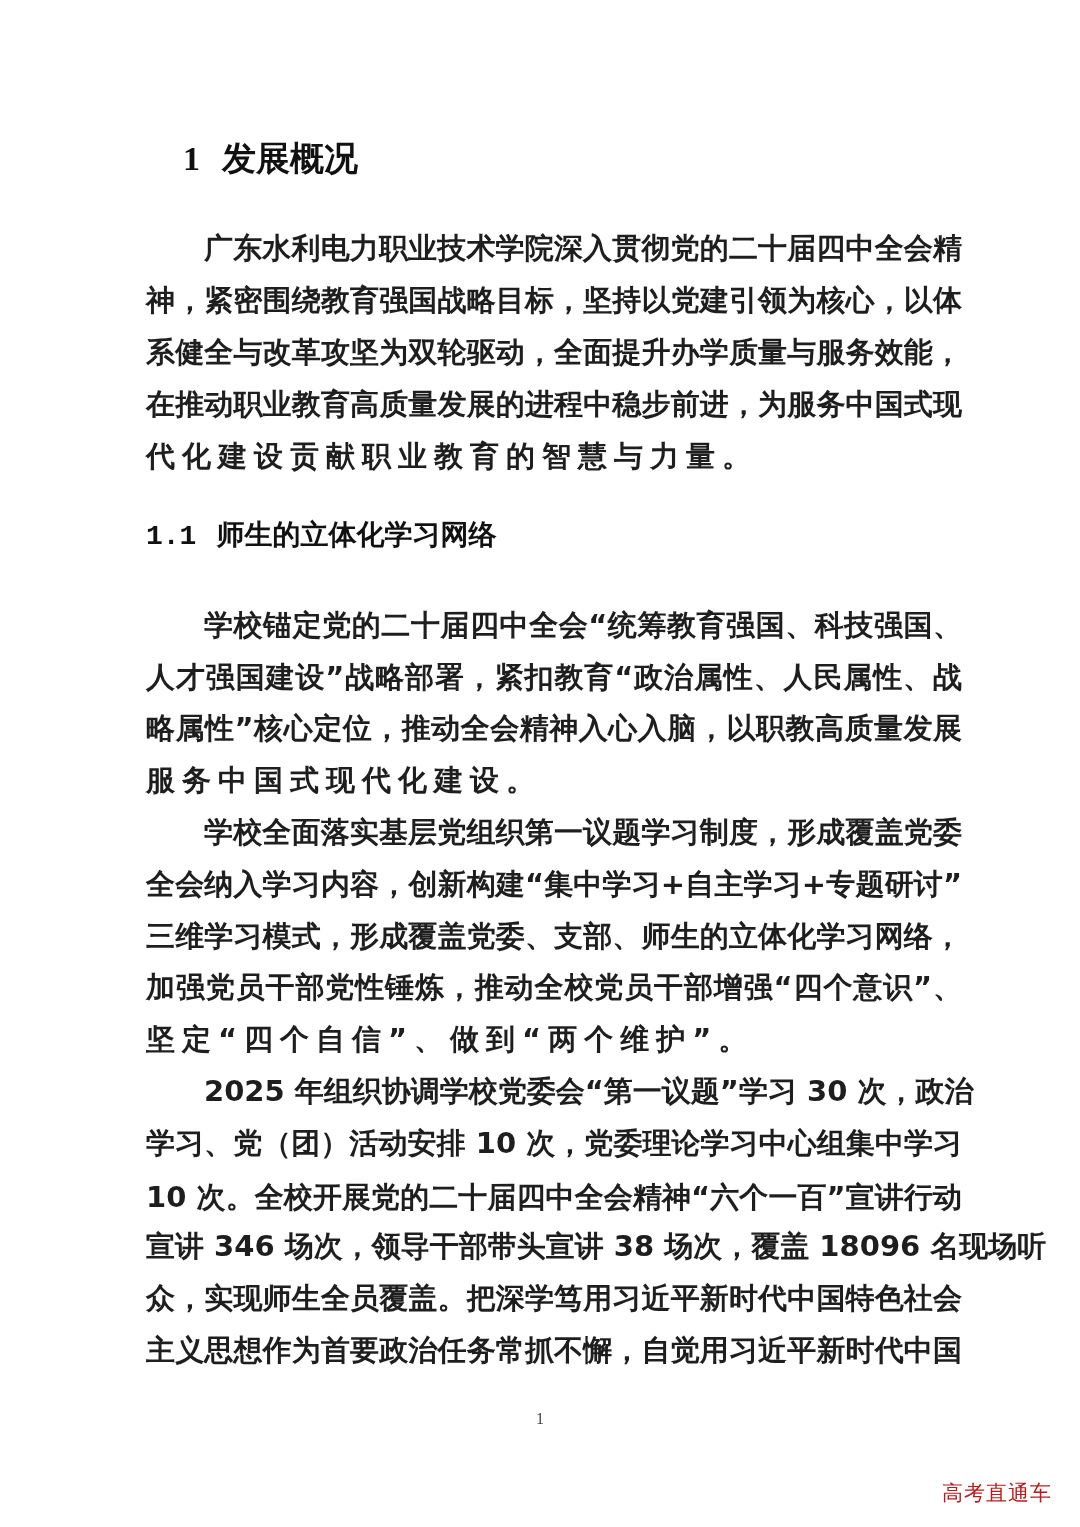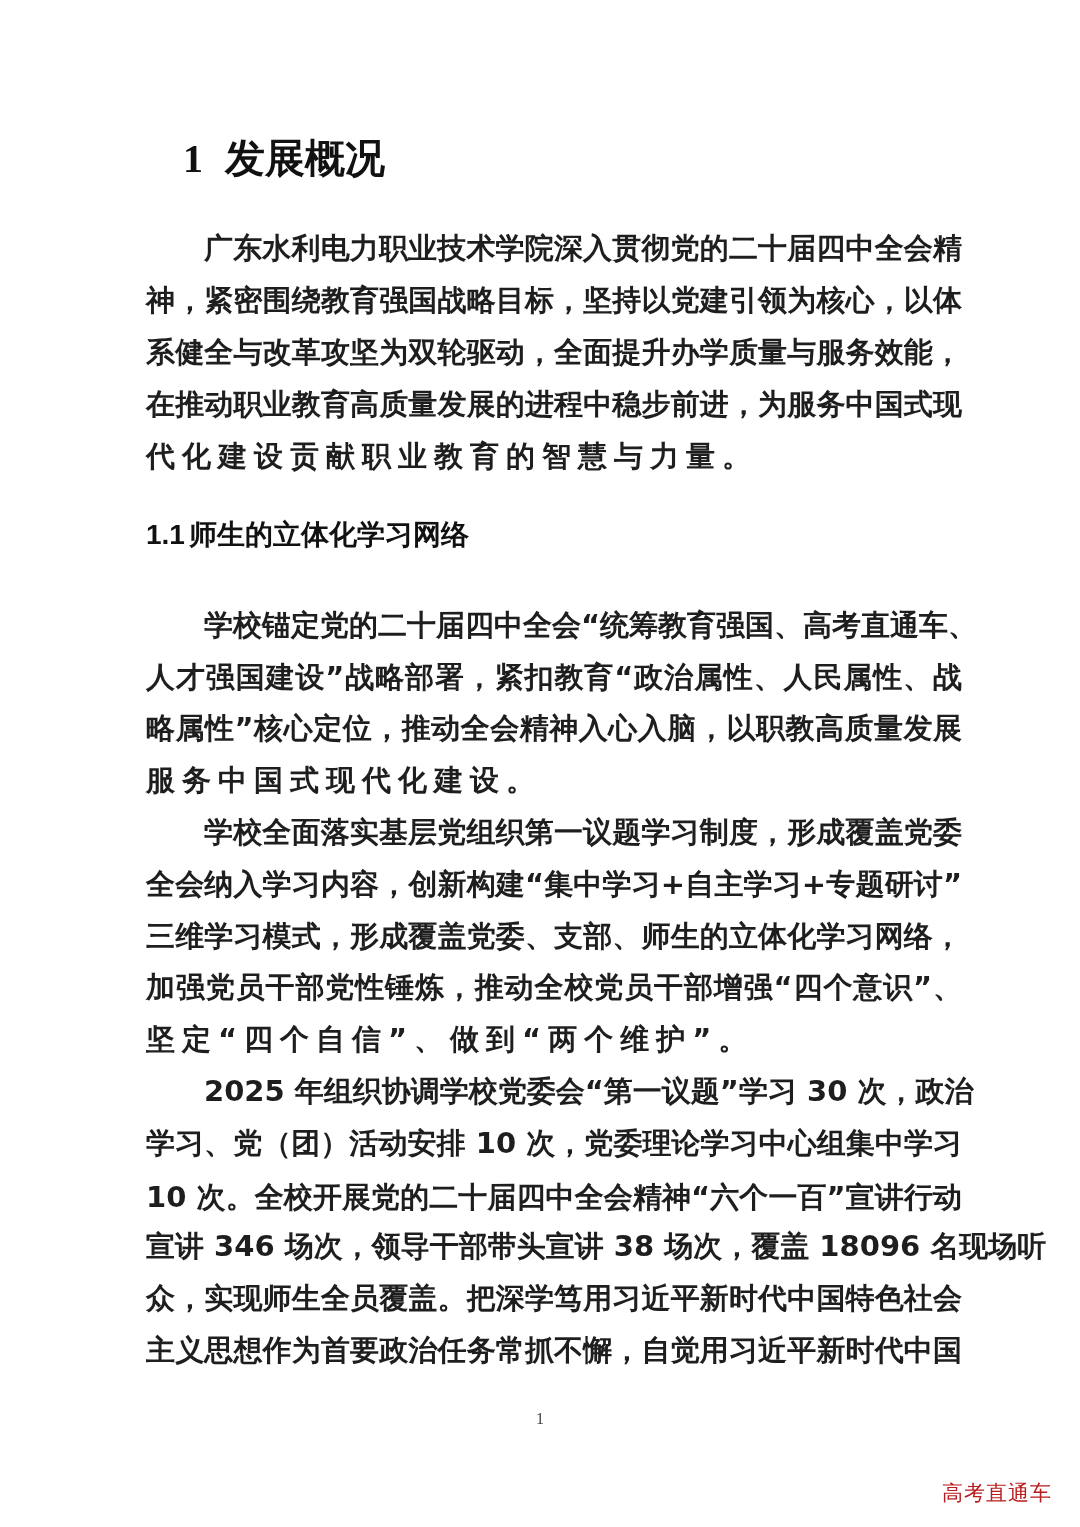--- a/index.html
+++ b/index.html
@@ -18,21 +18,21 @@
     .page {
       position: absolute;
       left: 0; top: 0;
       width: 1080px;
       height: 1527px;
     }
     .h1 {
       position: absolute;
       left: 183px;
       top: 137px;
-      font-size: 40px;
+      font-size: 34px;
       font-weight: bold;
       line-height: 42px;
       white-space: nowrap;
       font-family: "DejaVu Sans", "Liberation Sans", sans-serif;
       color: #111;
     }
     .h1 .num {
       font-family: "Liberation Serif", "DejaVu Serif", serif;
       margin-right: 22px;
     }
@@ -41,22 +41,22 @@
       left: 146px;
       top: 514px;
       font-size: 28px;
       font-weight: bold;
       line-height: 42px;
       white-space: nowrap;
       font-family: "DejaVu Sans", "Liberation Sans", sans-serif;
       color: #111;
     }
     .h2 .num {
-      font-family: Liberation Sans, sans-serif;
-      margin-right: 4px;
+      font-family: Liberation Mono, monospace;
+      margin-right: 20px;
     }
     .line {
       position: absolute;
       left: 146px;
       width: 816px;
       height: 48px;
       font-size: 29px;
       line-height: 48px;
       white-space: nowrap;
       text-align: justify;
@@ -106,21 +106,21 @@
   <div class="line indent" style="top:224px;">广东水利电力职业技术学院深入贯彻党的二十届四中全会精</div>
   <div class="line" style="top:276px;">神，紧密围绕教育强国战略目标，坚持以党建引领为核心，以体</div>
   <div class="line" style="top:328px;">系健全与改革攻坚为双轮驱动，全面提升办学质量与服务效能，</div>
   <div class="line" style="top:380px;">在推动职业教育高质量发展的进程中稳步前进，为服务中国式现</div>
   <div class="line last" style="top:432px;">代化建设贡献职业教育的智慧与力量。</div>
 
   <div class="h2">
     <span class="num">1.1</span><span>师生的立体化学习网络</span>
   </div>
 
-  <div class="line indent" style="top:601px;">学校锚定党的二十届四中全会“统筹教育强国、高考直通车、</div>
+  <div class="line indent" style="top:601px;">学校锚定党的二十届四中全会“统筹教育强国、科技强国、</div>
   <div class="line" style="top:653px;">人才强国建设”战略部署，紧扣教育“政治属性、人民属性、战</div>
   <div class="line" style="top:704px;">略属性”核心定位，推动全会精神入心入脑，以职教高质量发展</div>
   <div class="line last" style="top:756px;">服务中国式现代化建设。</div>
 
   <div class="line indent" style="top:808px;">学校全面落实基层党组织第一议题学习制度，形成覆盖党委</div>
   <div class="line" style="top:860px;">全会纳入学习内容，创新构建“集中学习+自主学习+专题研讨”</div>
   <div class="line" style="top:912px;">三维学习模式，形成覆盖党委、支部、师生的立体化学习网络，</div>
   <div class="line" style="top:963px;">加强党员干部党性锤炼，推动全校党员干部增强“四个意识”、</div>
   <div class="line last" style="top:1015px;">坚定“四个自信”、做到“两个维护”。</div>
 

